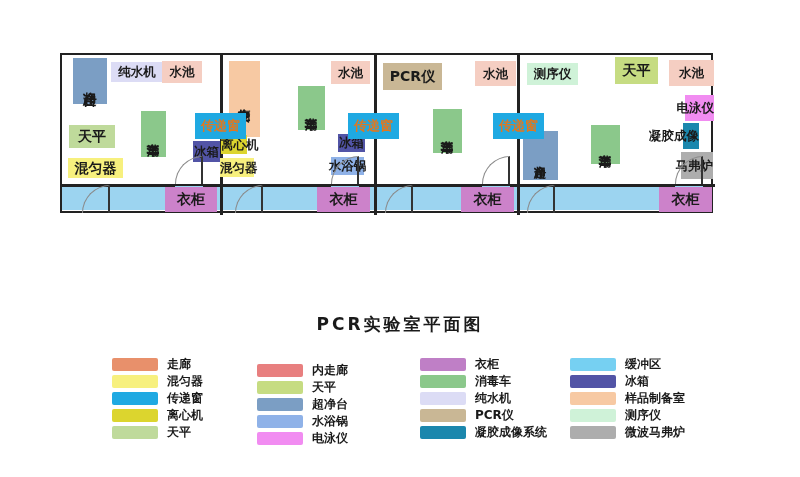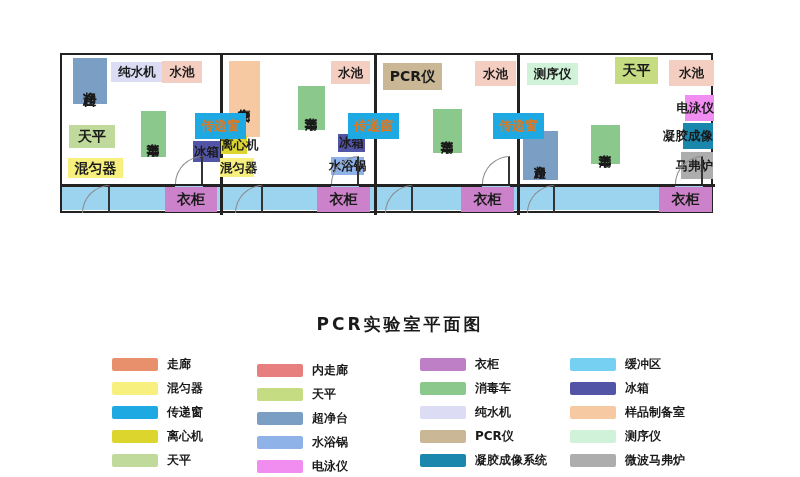--- a/index.html
+++ b/index.html
@@ -20,21 +20,21 @@
   .eq.vert{writing-mode:vertical-rl;text-orientation:upright;}
   .eq.spill-l{justify-content:flex-end;}
   .eq.spill-r{justify-content:flex-start;}
   .tw{color:#E07820;z-index:4;font-size:13px;font-weight:bold;}
   .door{position:absolute;width:28px;height:28px;box-sizing:border-box;z-index:5;
         border-top:1.5px solid #8a8a8a;border-left:1.5px solid #8a8a8a;
         border-right:2.5px solid #333;border-top-left-radius:100%;}
   
   .main-title{position:absolute;left:0;top:313px;width:800px;text-align:center;
               font-size:17px;font-weight:bold;letter-spacing:3px;}
-  .legend-col{position:absolute;top:358px;display:flex;flex-direction:column;gap:11px;}
+  .legend-col{position:absolute;top:358px;display:flex;flex-direction:column;gap:4px;}
   .legend-item{display:flex;align-items:center;height:13px;}
   .swatch{width:46px;height:13px;border-radius:2px;flex:0 0 46px;}
   .legend-label{margin-left:9px;font-size:12px;font-weight:bold;white-space:nowrap;}
 </style>
 </head>
 <body>
 
 <div class="canvas">
 
 
@@ -72,21 +72,21 @@
 
     <div class="eq lg" style="left: 321px; top: 8px; width: 59px; height: 27px; background-color: rgb(201, 183, 149);">PCR仪</div>
     <div class="eq" style="left: 413px; top: 6px; width: 41px; height: 25px; background-color: rgb(245, 206, 194);">水池</div>
     <div class="eq vert" style="left: 371px; top: 54px; width: 29px; height: 44px; background-color: rgb(139, 200, 139);">消毒车</div>
     <div class="eq tw" style="left: 431px; top: 58px; width: 51px; height: 26px; background-color: rgb(31, 169, 226);">传递窗</div>
 
     <div class="eq" style="left: 465px; top: 8px; width: 51px; height: 22px; background-color: rgb(207, 242, 216);">测序仪</div>
     <div class="eq lg" style="left: 553px; top: 2px; width: 43px; height: 27px; background-color: rgb(198, 220, 130);">天平</div>
     <div class="eq" style="left: 607px; top: 5px; width: 45px; height: 26px; background-color: rgb(245, 206, 194);">水池</div>
     <div class="eq spill-l" style="left: 623px; top: 40px; width: 29px; height: 26px; background-color: rgb(241, 140, 241);">电泳仪</div>
-    <div class="eq spill-l" style="left: 621px; top: 68px; width: 30px; height: 26px; background-color: rgb(27, 135, 173);">凝胶成像</div>
+    <div class="eq spill-l" style="left: 621px; top: 68px; width: 16px; height: 26px; background-color: rgb(27, 135, 173);">凝胶成像</div>
     <div class="eq spill-l" style="left: 619px; top: 97px; width: 32px; height: 27px; background-color: rgb(173, 173, 173);">马弗炉</div>
     <div class="eq vert" style="left: 461px; top: 76px; width: 35px; height: 49px; background-color: rgb(123, 158, 196);">超净台</div>
     <div class="eq vert" style="left: 529px; top: 70px; width: 29px; height: 39px; background-color: rgb(139, 200, 139);">消毒车</div>
 
     <div class="eq lg" style="left: 103px; top: 132px; width: 52px; height: 25px; background-color: rgb(204, 130, 202);">衣柜</div>
     <div class="eq lg" style="left: 255px; top: 132px; width: 53px; height: 25px; background-color: rgb(204, 130, 202);">衣柜</div>
     <div class="eq lg" style="left: 399px; top: 132px; width: 53px; height: 25px; background-color: rgb(204, 130, 202);">衣柜</div>
     <div class="eq lg" style="left: 597px; top: 132px; width: 53px; height: 25px; background-color: rgb(204, 130, 202);">衣柜</div>
 
     <div class="door" style="left:113px;top:101px;"></div>

